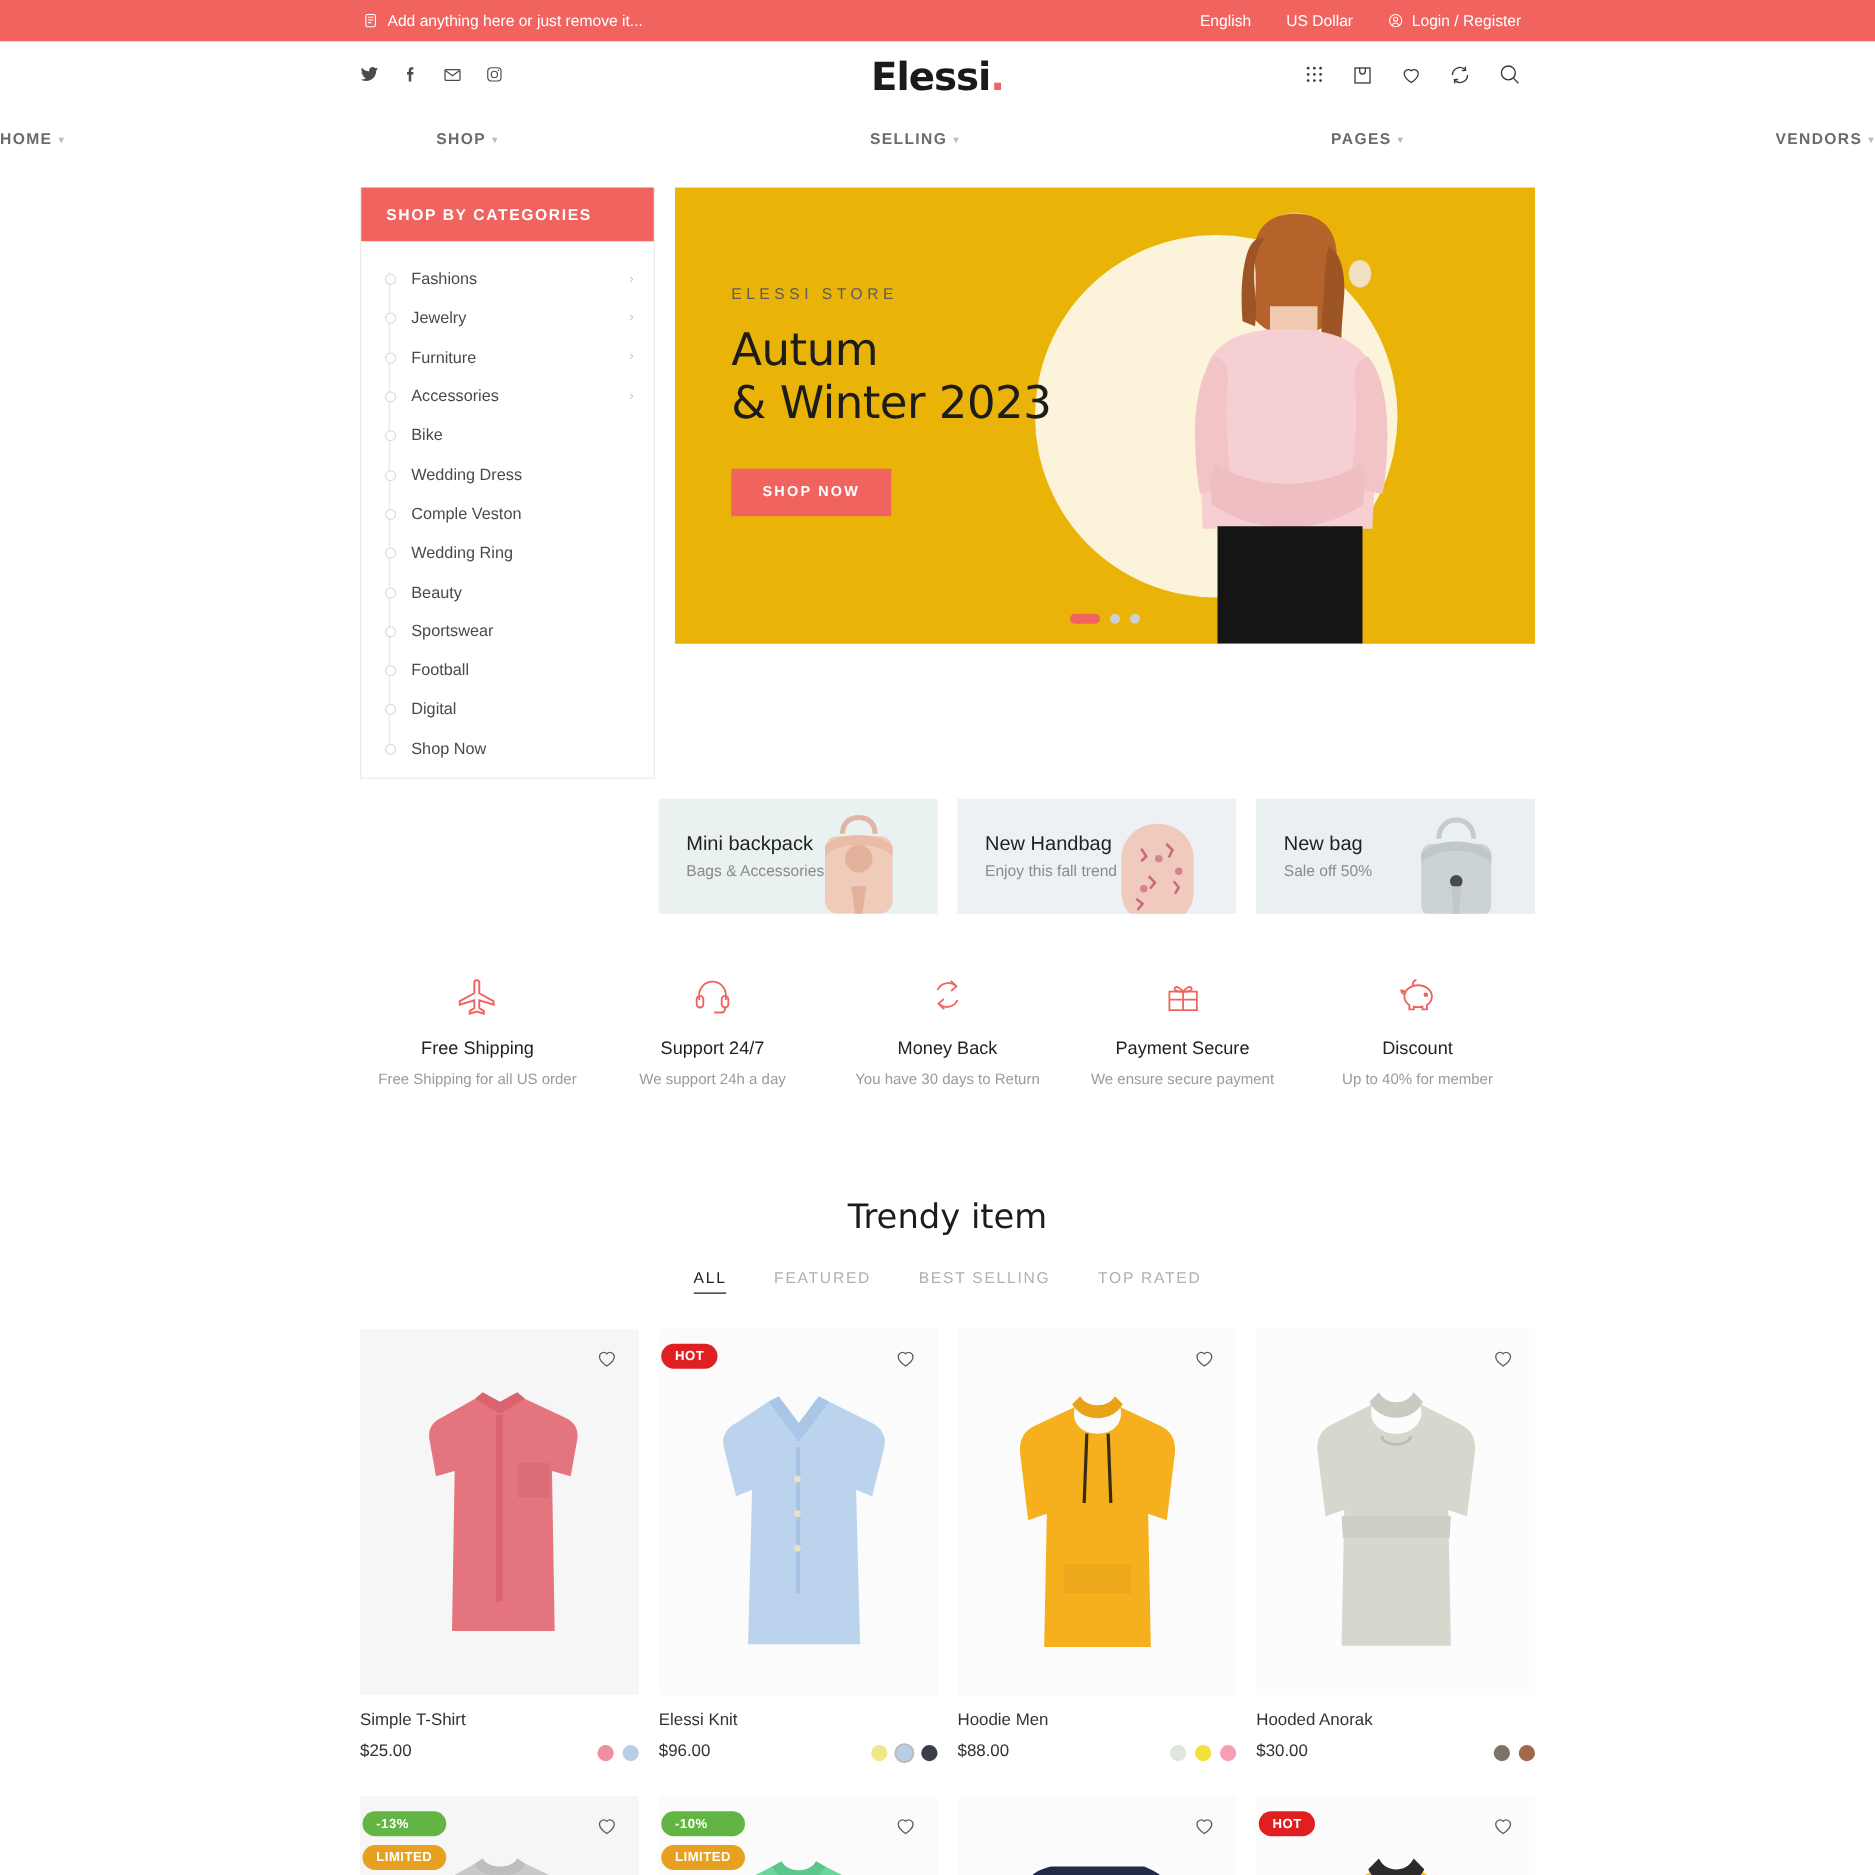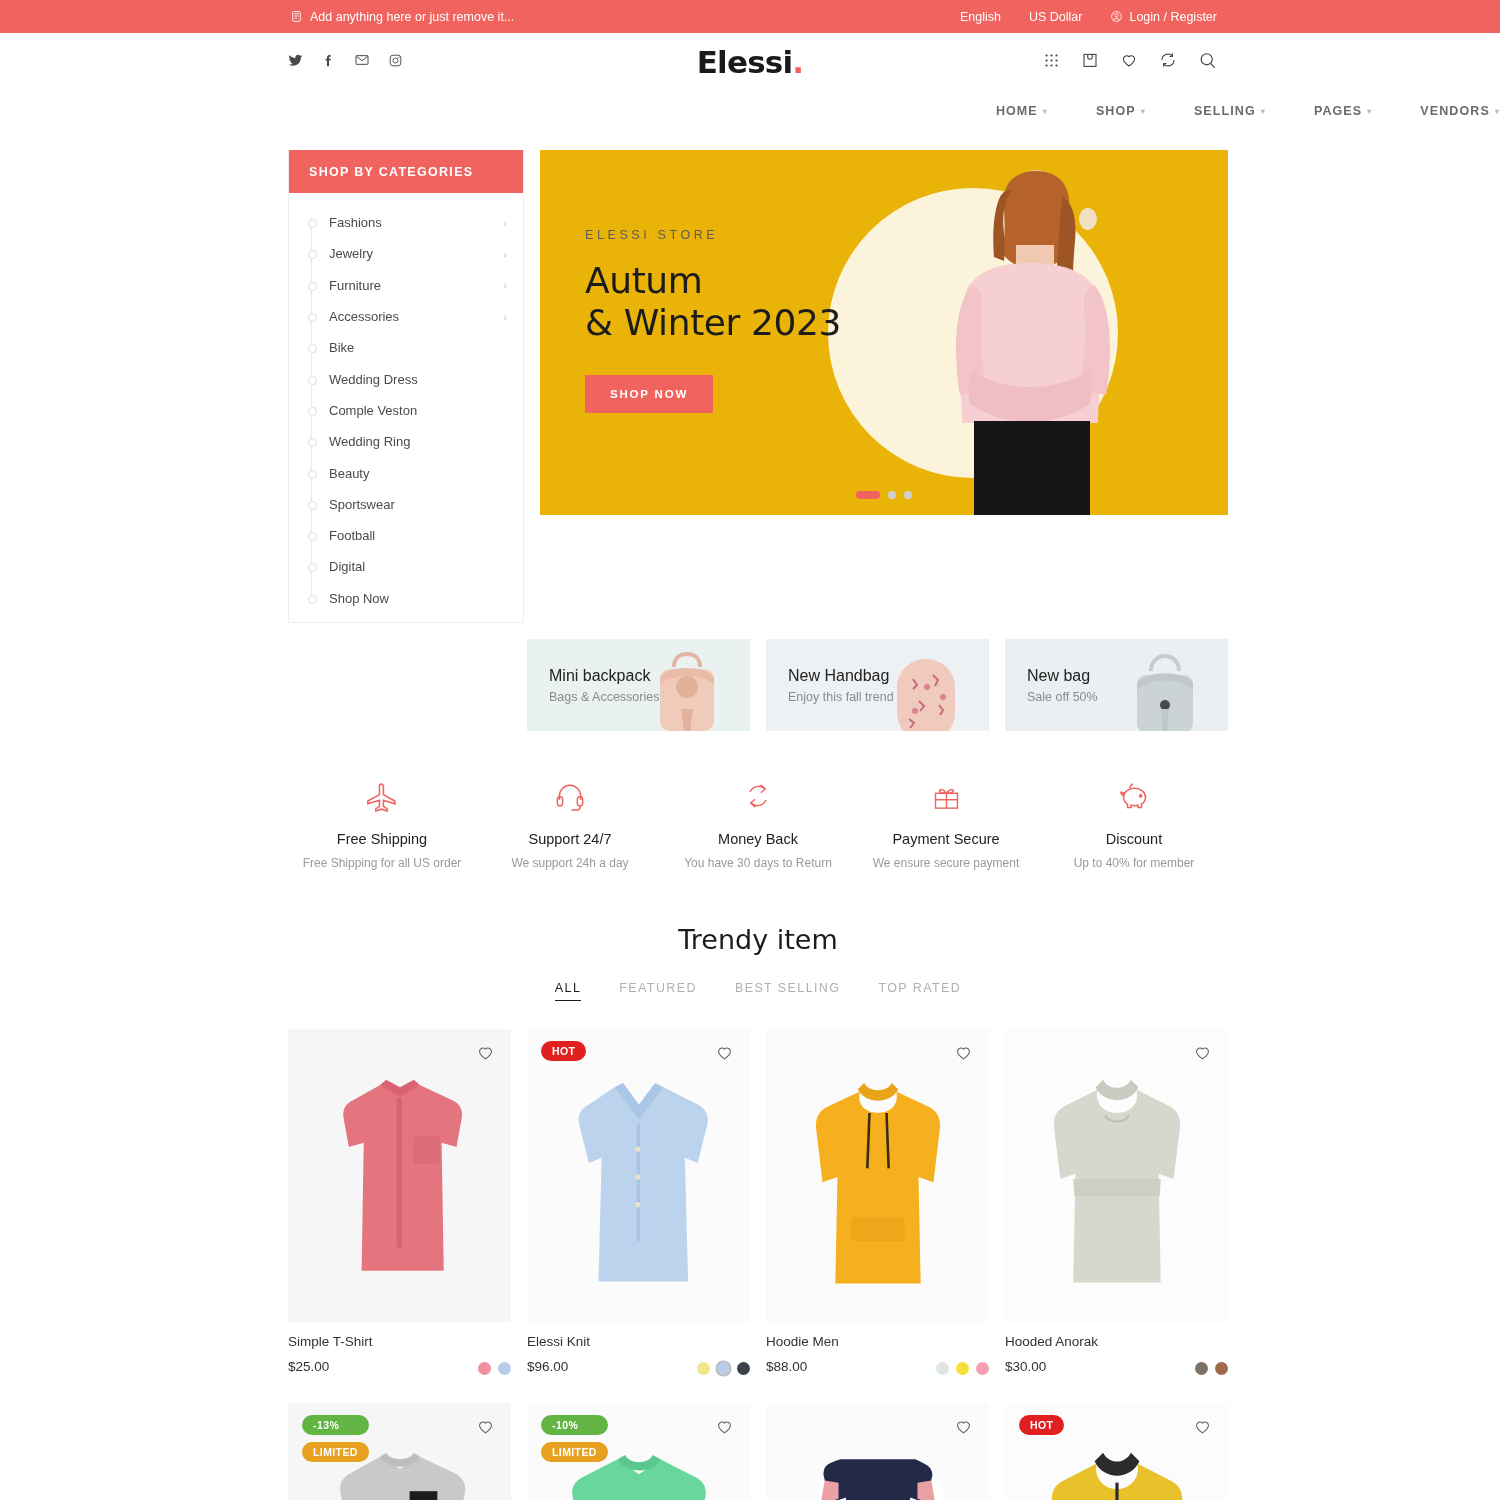--- a/index.html
+++ b/index.html
@@ -34,21 +34,21 @@
     position: absolute; left: 50%; transform: translateX(-50%);
     font-size: 31px; font-weight: 700; letter-spacing: -0.8px;
     color: #1a1a1a; font-family: "DejaVu Sans", sans-serif;
   }
   .logo .dot { color: #f0635f; }
   .head-icons { margin-left: auto; display: flex; align-items: center; gap: 21px; }
   .head-icons span { cursor: pointer; color: #3a3a3a; }
 
   
   .nav {
-    display: flex; justify-content: flex-end; align-items: center;
+    display: flex; justify-content: space-between; align-items: center;
     gap: 48px; height: 40px; font-size: 12.5px;
     letter-spacing: 1.1px; color: #6b6b6b; font-weight: 600;
   }
   .nav-item { display: flex; align-items: center; gap: 5px; cursor: pointer; }
   .caret { font-size: 8px; color: #bbb; }
 
   
   .wrap { padding: 0 272px 0 288px; }
   .row-main { display: flex; gap: 16px; margin-top: 19px; }
 
@@ -119,38 +119,38 @@
 
   
   .services { display: flex; margin-top: 44px; }
   .svc { flex: 1; text-align: center; }
   .svc-ic { height: 42px; display: flex; align-items: center; justify-content: center; }
   .svc-t { font-size: 14.5px; color: #222; margin-top: 14px; }
   .svc-s { font-size: 12px; color: #9a9a9a; margin-top: 9px; }
 
   
   .trendy-h {
-    text-align: center; font-size: 27px; color: #1c1c1c; margin-top: 54px;
+    text-align: center; font-size: 27px; color: #1c1c1c; margin-top: 88px;
     font-weight: 400; font-family: "DejaVu Sans", sans-serif;
   }
   .tabs { display: flex; justify-content: center; gap: 38px; margin-top: 26px; }
   .tab {
     font-size: 12.5px; letter-spacing: 1.4px; color: #b0b0b0; cursor: pointer;
     padding-bottom: 5px;
   }
   .tab.active { color: #1c1c1c; border-bottom: 1.5px solid #1c1c1c; }
 
   
   .pgrid { display: flex; gap: 16px; margin-top: 28px; }
   .pcard { flex: 1; position: relative; }
   .pimg {
     height: 293px; background: #f4f4f4; position: relative; overflow: hidden;
     display: flex; align-items: center; justify-content: center; cursor: pointer;
   }
-  .badges { position: absolute; left: 14px; top: 12px; display: flex; flex-direction: column; gap: 7px; z-index: 5; }
+  .badges { position: absolute; left: 2px; top: 12px; display: flex; flex-direction: column; gap: 7px; z-index: 5; }
   .badge {
     font-size: 10.5px; font-weight: 700; color: #fff; padding: 4px 11px;
     border-radius: 11px; letter-spacing: 0.4px;
   }
   .b-hot { background: #e02020; }
   .b-disc { background: #62b543; }
   .b-lim { background: #e8a020; }
   .wish {
     position: absolute; right: 16px; top: 14px; z-index: 5; cursor: pointer;
     color: #5c5c5c;

